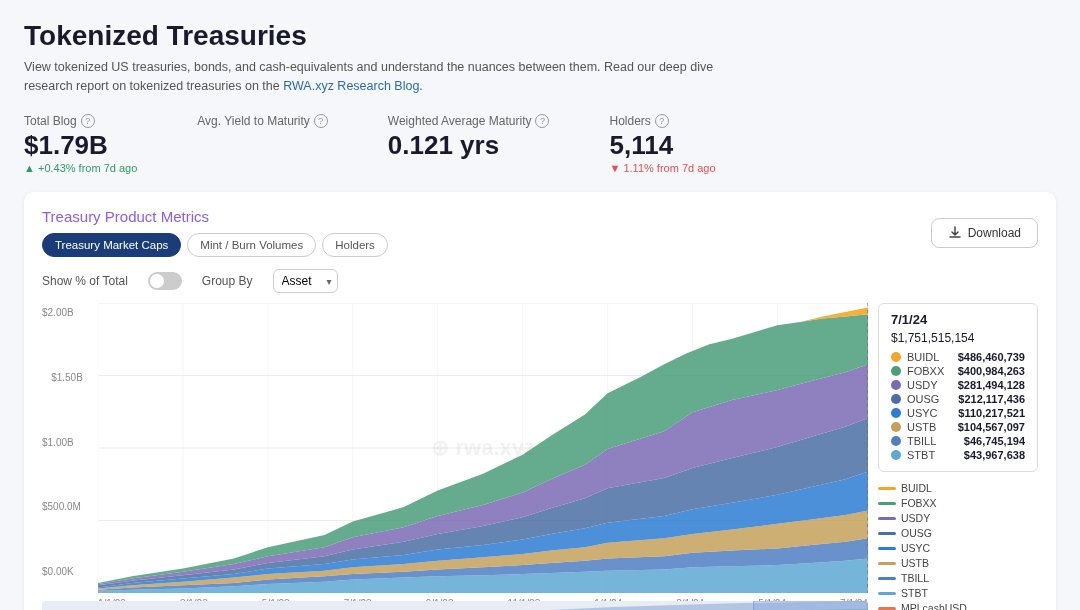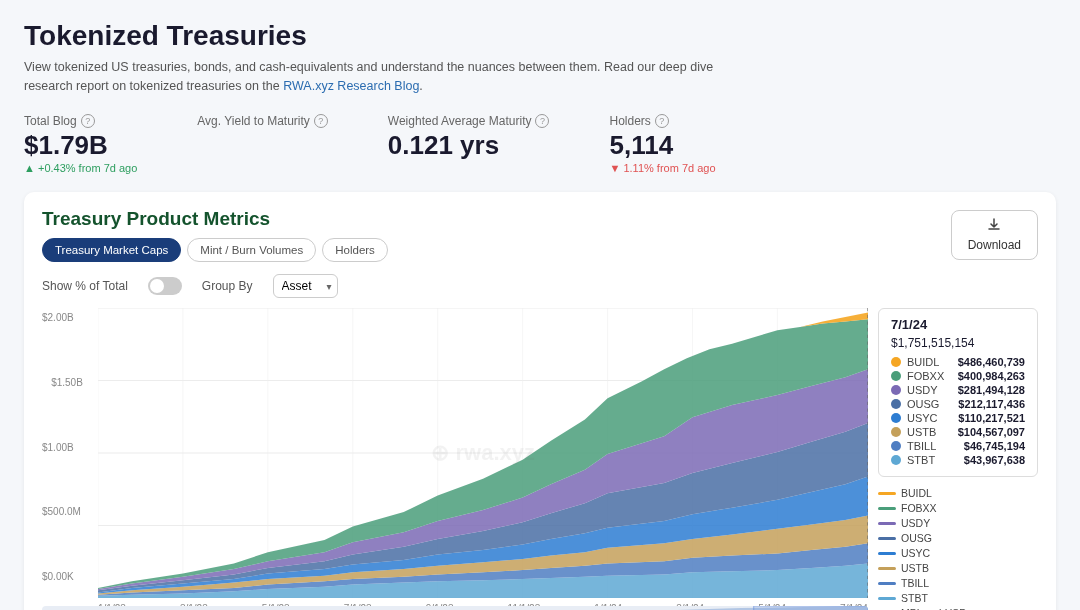--- a/index.html
+++ b/index.html
@@ -83,23 +83,23 @@
       padding: 16px 18px;
       box-shadow: 0 1px 4px rgba(0,0,0,0.07);
     }
     .chart-header {
       display: flex;
       align-items: center;
       justify-content: space-between;
       margin-bottom: 12px;
     }
     .chart-title {
-      font-size: 19px;
-      font-weight: 700;
-      color: #14532d;
+      font-size: 15px;
+      font-weight: 400;
+      color: #8b5cf6;
     }
     .tab-group {
       display: flex;
       gap: 6px;
       margin-top: 8px;
     }
     .tab-btn {
       padding: 5px 12px;
       border-radius: 20px;
       border: 1.5px solid #ccc;
@@ -119,21 +119,20 @@
       align-items: center;
       gap: 6px;
       padding: 7px 16px;
       border: 1.5px solid #ccc;
       border-radius: 8px;
       background: #fff;
       font-size: 12px;
       cursor: pointer;
       color: #333;
       font-weight: 500;
-      flex-direction: column;
     }
     .controls-row {
       display: flex;
       align-items: center;
       gap: 20px;
       margin-bottom: 10px;
     }
     .show-pct-label {
       font-size: 12px;
       color: #555;

